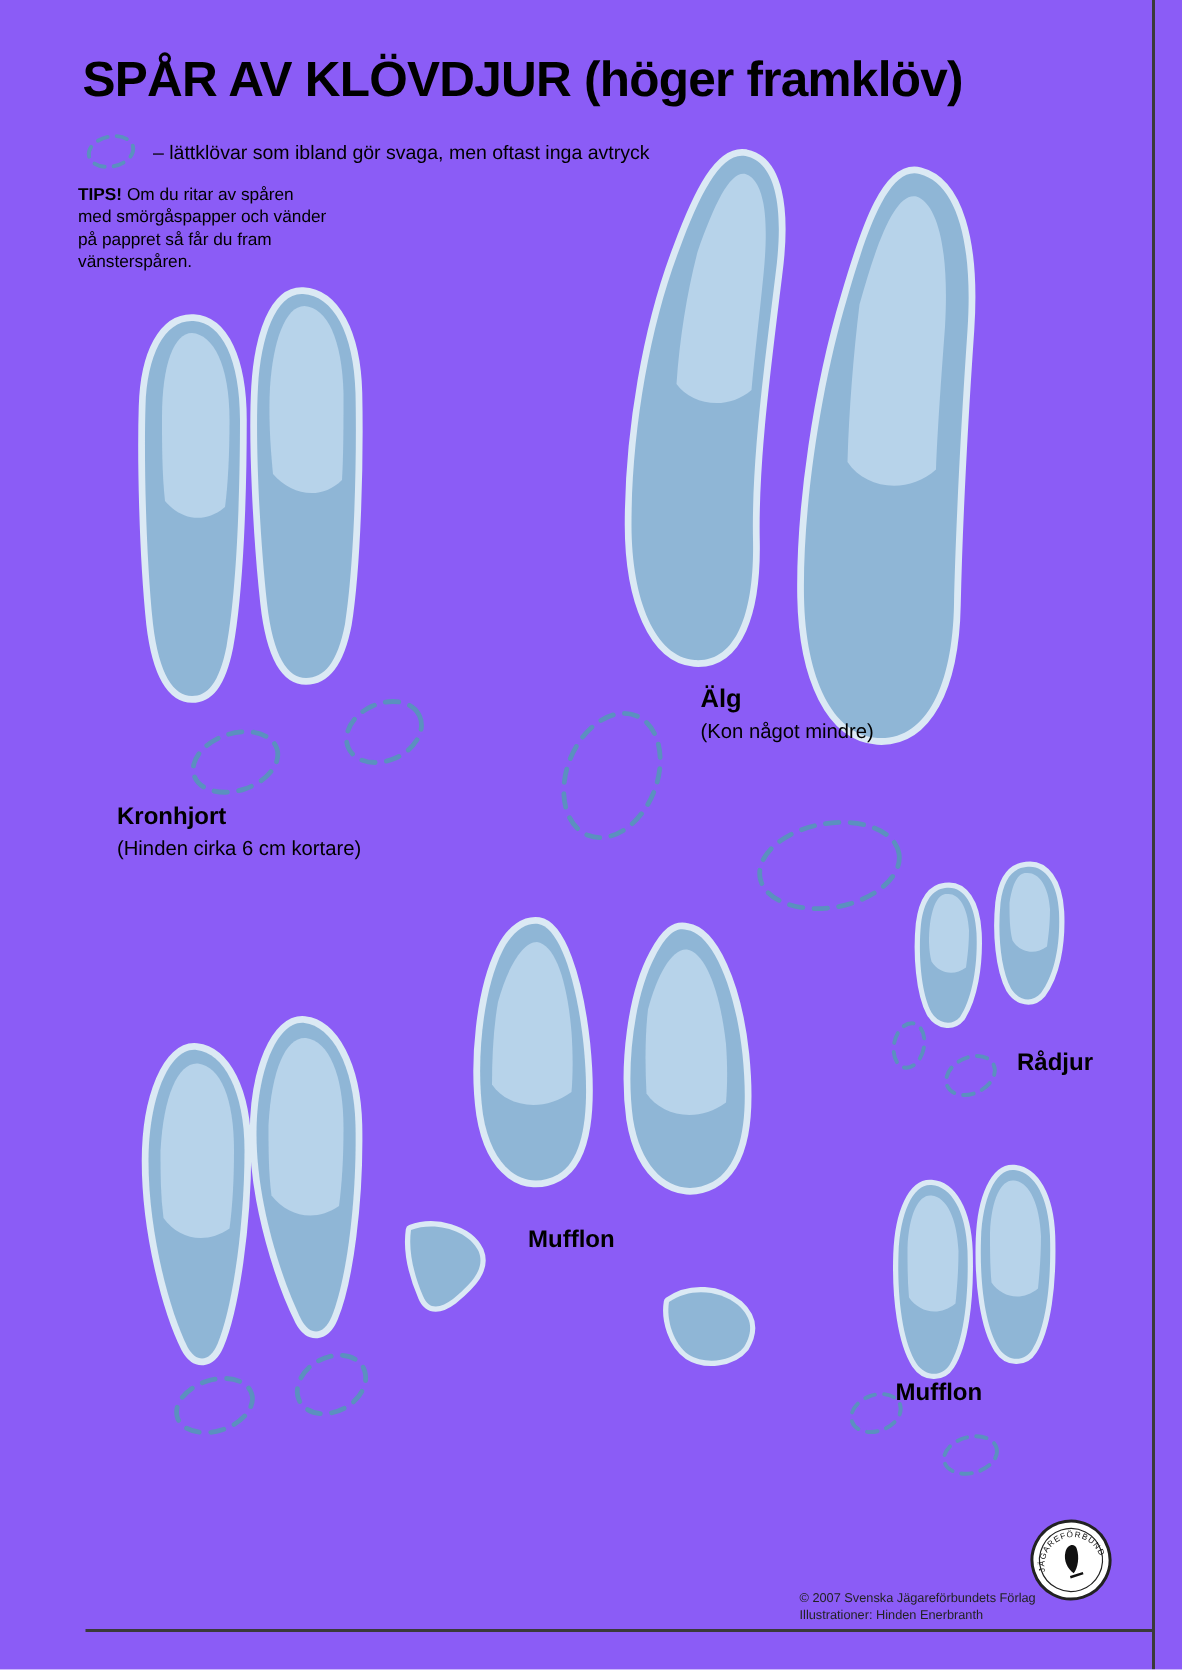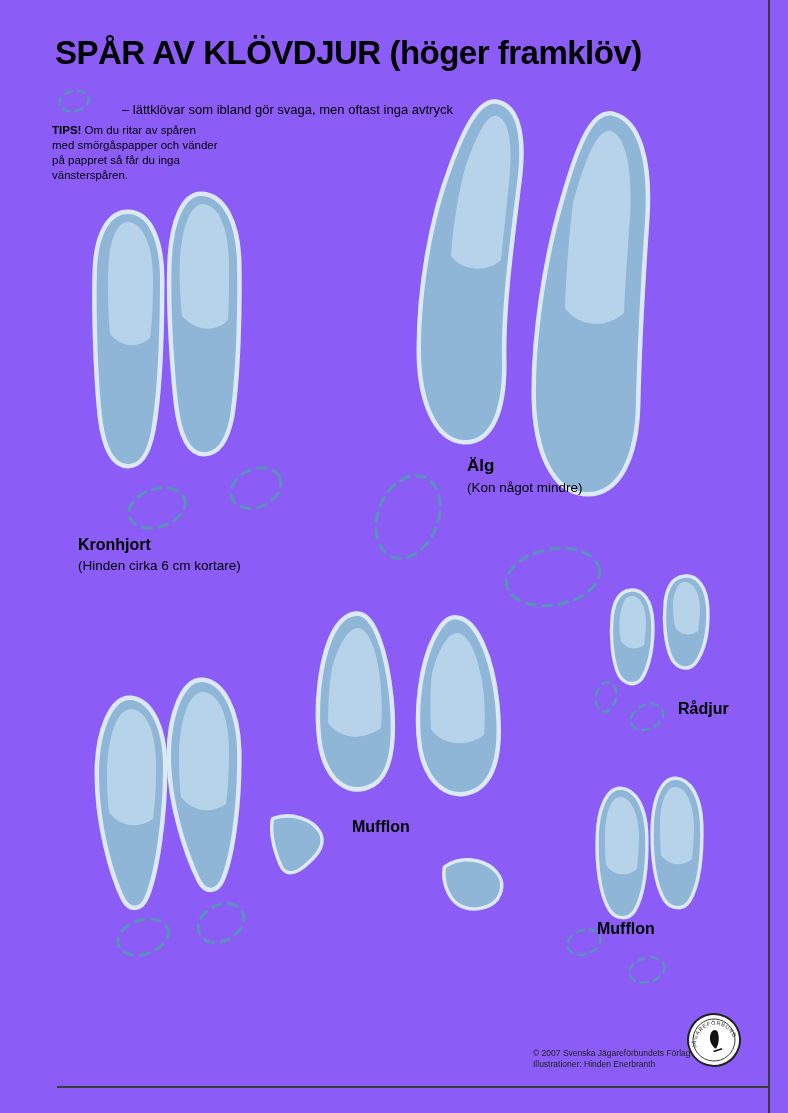--- a/index.html
+++ b/index.html
@@ -6,27 +6,27 @@
     --hoof:#8fb6d6; --halo:#dbe9f4; --highlight:#b7d3ea; --dash:#5b90bf;
   }
   html,body{margin:0;padding:0;background:#fff;}
   .poster{
     position:relative;width:788px;height:1113px;background:#8b5cf6;overflow:hidden;
     font-family:"Liberation Sans",sans-serif;color:#000;
   }
   .abs{position:absolute;}
   .page-title{margin:0;font-size:33px;font-weight:900;letter-spacing:-0.5px;white-space:nowrap;}
   .page-title .paren{font-weight:900;}
-  .legend-row{display:flex;align-items:flex-end;gap:26px;}
+  .legend-row{display:flex;align-items:center;gap:6px;}
   .legend-text{font-size:13px;}
   .tips{font-size:11.5px;line-height:15px;width:168px;}
   .tips b{font-weight:bold;text-align:center;}
   .track-label{font-weight:bold;font-size:16px;display:block;}
   .track-note{font-size:13.5px;display:block;margin-top:4px;}
-  .footer{font-size:8.5px;line-height:11px;color:#222;}
+  .footer{font-size:8.5px;line-height:11px;color:#222;margin-top:12px;}
   .trim{background:#3a3a3a;}
   
   .hoof{fill:var(--hoof);stroke:var(--halo);stroke-width:9;paint-order:stroke;stroke-linejoin:round;}
   .dew{fill:var(--hoof);stroke:var(--halo);stroke-width:7;paint-order:stroke;stroke-linejoin:round;}
   .hl{fill:var(--highlight);}
   .dash{fill:none;stroke:var(--dash);stroke-width:3.2;stroke-dasharray:9 7.5;stroke-linecap:round;}
   .dash-sm{fill:none;stroke:var(--dash);stroke-width:2.6;stroke-dasharray:7 6;stroke-linecap:round;}
   .seal-circle{fill:#fff;stroke:#222;stroke-width:2;}
   .seal-text{font-family:"Liberation Sans",sans-serif;font-size:5.5px;letter-spacing:0.6px;fill:#111;}
   .seal-bird{fill:#111;}
@@ -43,21 +43,21 @@
 
   <div class="legend-row abs" style="left:52px;top:85px;">
     <svg width="44" height="32" viewBox="0 0 44 32">
       <ellipse class="dash-sm" cx="22" cy="16" rx="15" ry="10" transform="rotate(-12 22 16)"></ellipse>
     </svg>
     <span class="legend-text">– lättklövar som ibland gör svaga, men oftast inga avtryck</span>
   </div>
 
   <div class="tips abs" style="left:52px;top:123px;">
     <b>TIPS!</b>
-    <span>Om du ritar av spåren med smörgåspapper och vänder på pappret så får du inga vänsterspåren.</span>
+    <span>Om du ritar av spåren med smörgåspapper och vänder på pappret så får du fram vänsterspåren.</span>
   </div>
 
   <svg class="abs" style="left:70px;top:188px;" width="220" height="350" viewBox="0 0 220 350">
     <path class="hoof" d="M 59,26 C 78,27 90,52 90,92 C 90,140 88,205 81,243 C 76,268 68,276 58,276 C 46,276 36,262 32,228 C 27,180 26,115 27,83 C 28,48 40,25 59,26 Z"></path>
     <path class="hoof" d="M 132,8 C 152,9 166,34 167,74 C 168,122 166,190 160,228 C 155,254 146,264 134,264 C 122,264 112,250 108,214 C 103,168 100,105 102,70 C 104,36 114,7 132,8 Z"></path>
     <path class="hl" d="M 38,90 C 38,55 46,34 58,34 C 72,35 83,55 83,92 C 83,115 82,135 80,150 C 66,162 50,158 40,146 C 38,128 38,108 38,90 Z"></path>
     <path class="hl" d="M 110,70 C 112,40 120,16 133,16 C 148,17 158,38 159,74 C 159,95 159,115 158,132 C 144,146 124,142 112,128 C 110,108 109,88 110,70 Z"></path>
     <ellipse class="dash" cx="87" cy="320" rx="29" ry="19" transform="rotate(-18 87 320)"></ellipse>
     <ellipse class="dash" cx="186" cy="300" rx="26" ry="19" transform="rotate(-24 186 300)"></ellipse>
   </svg>

